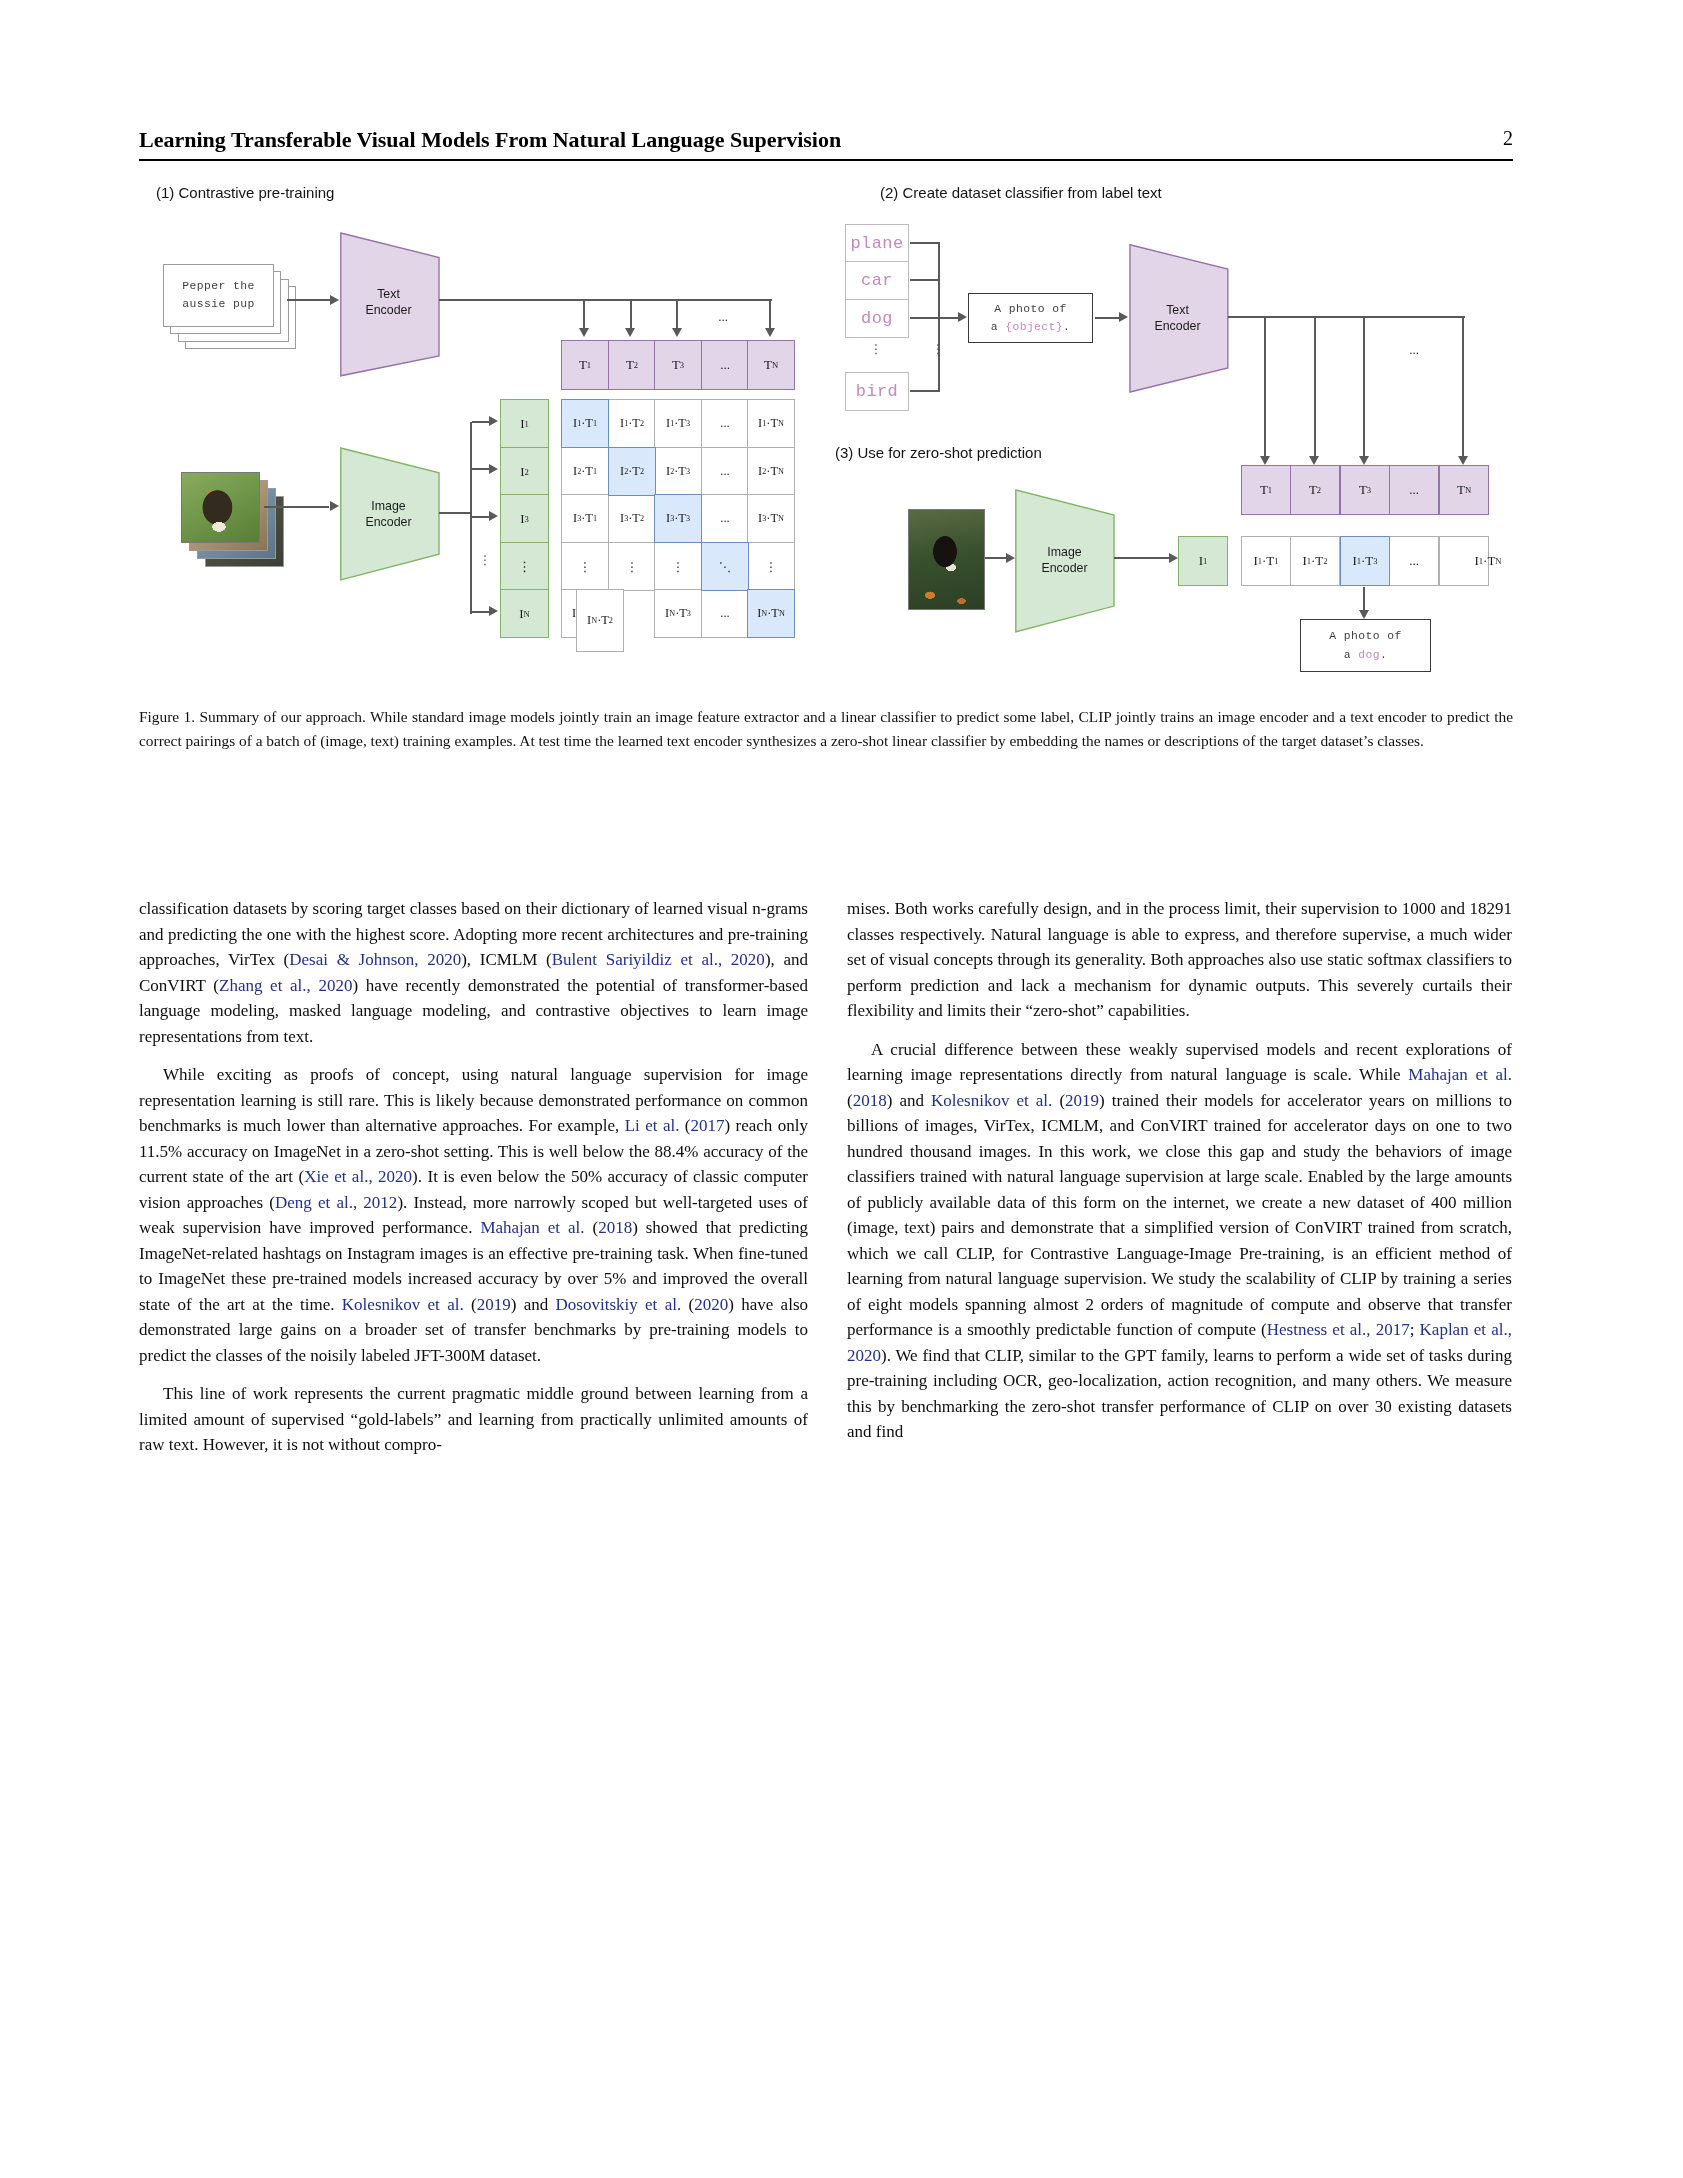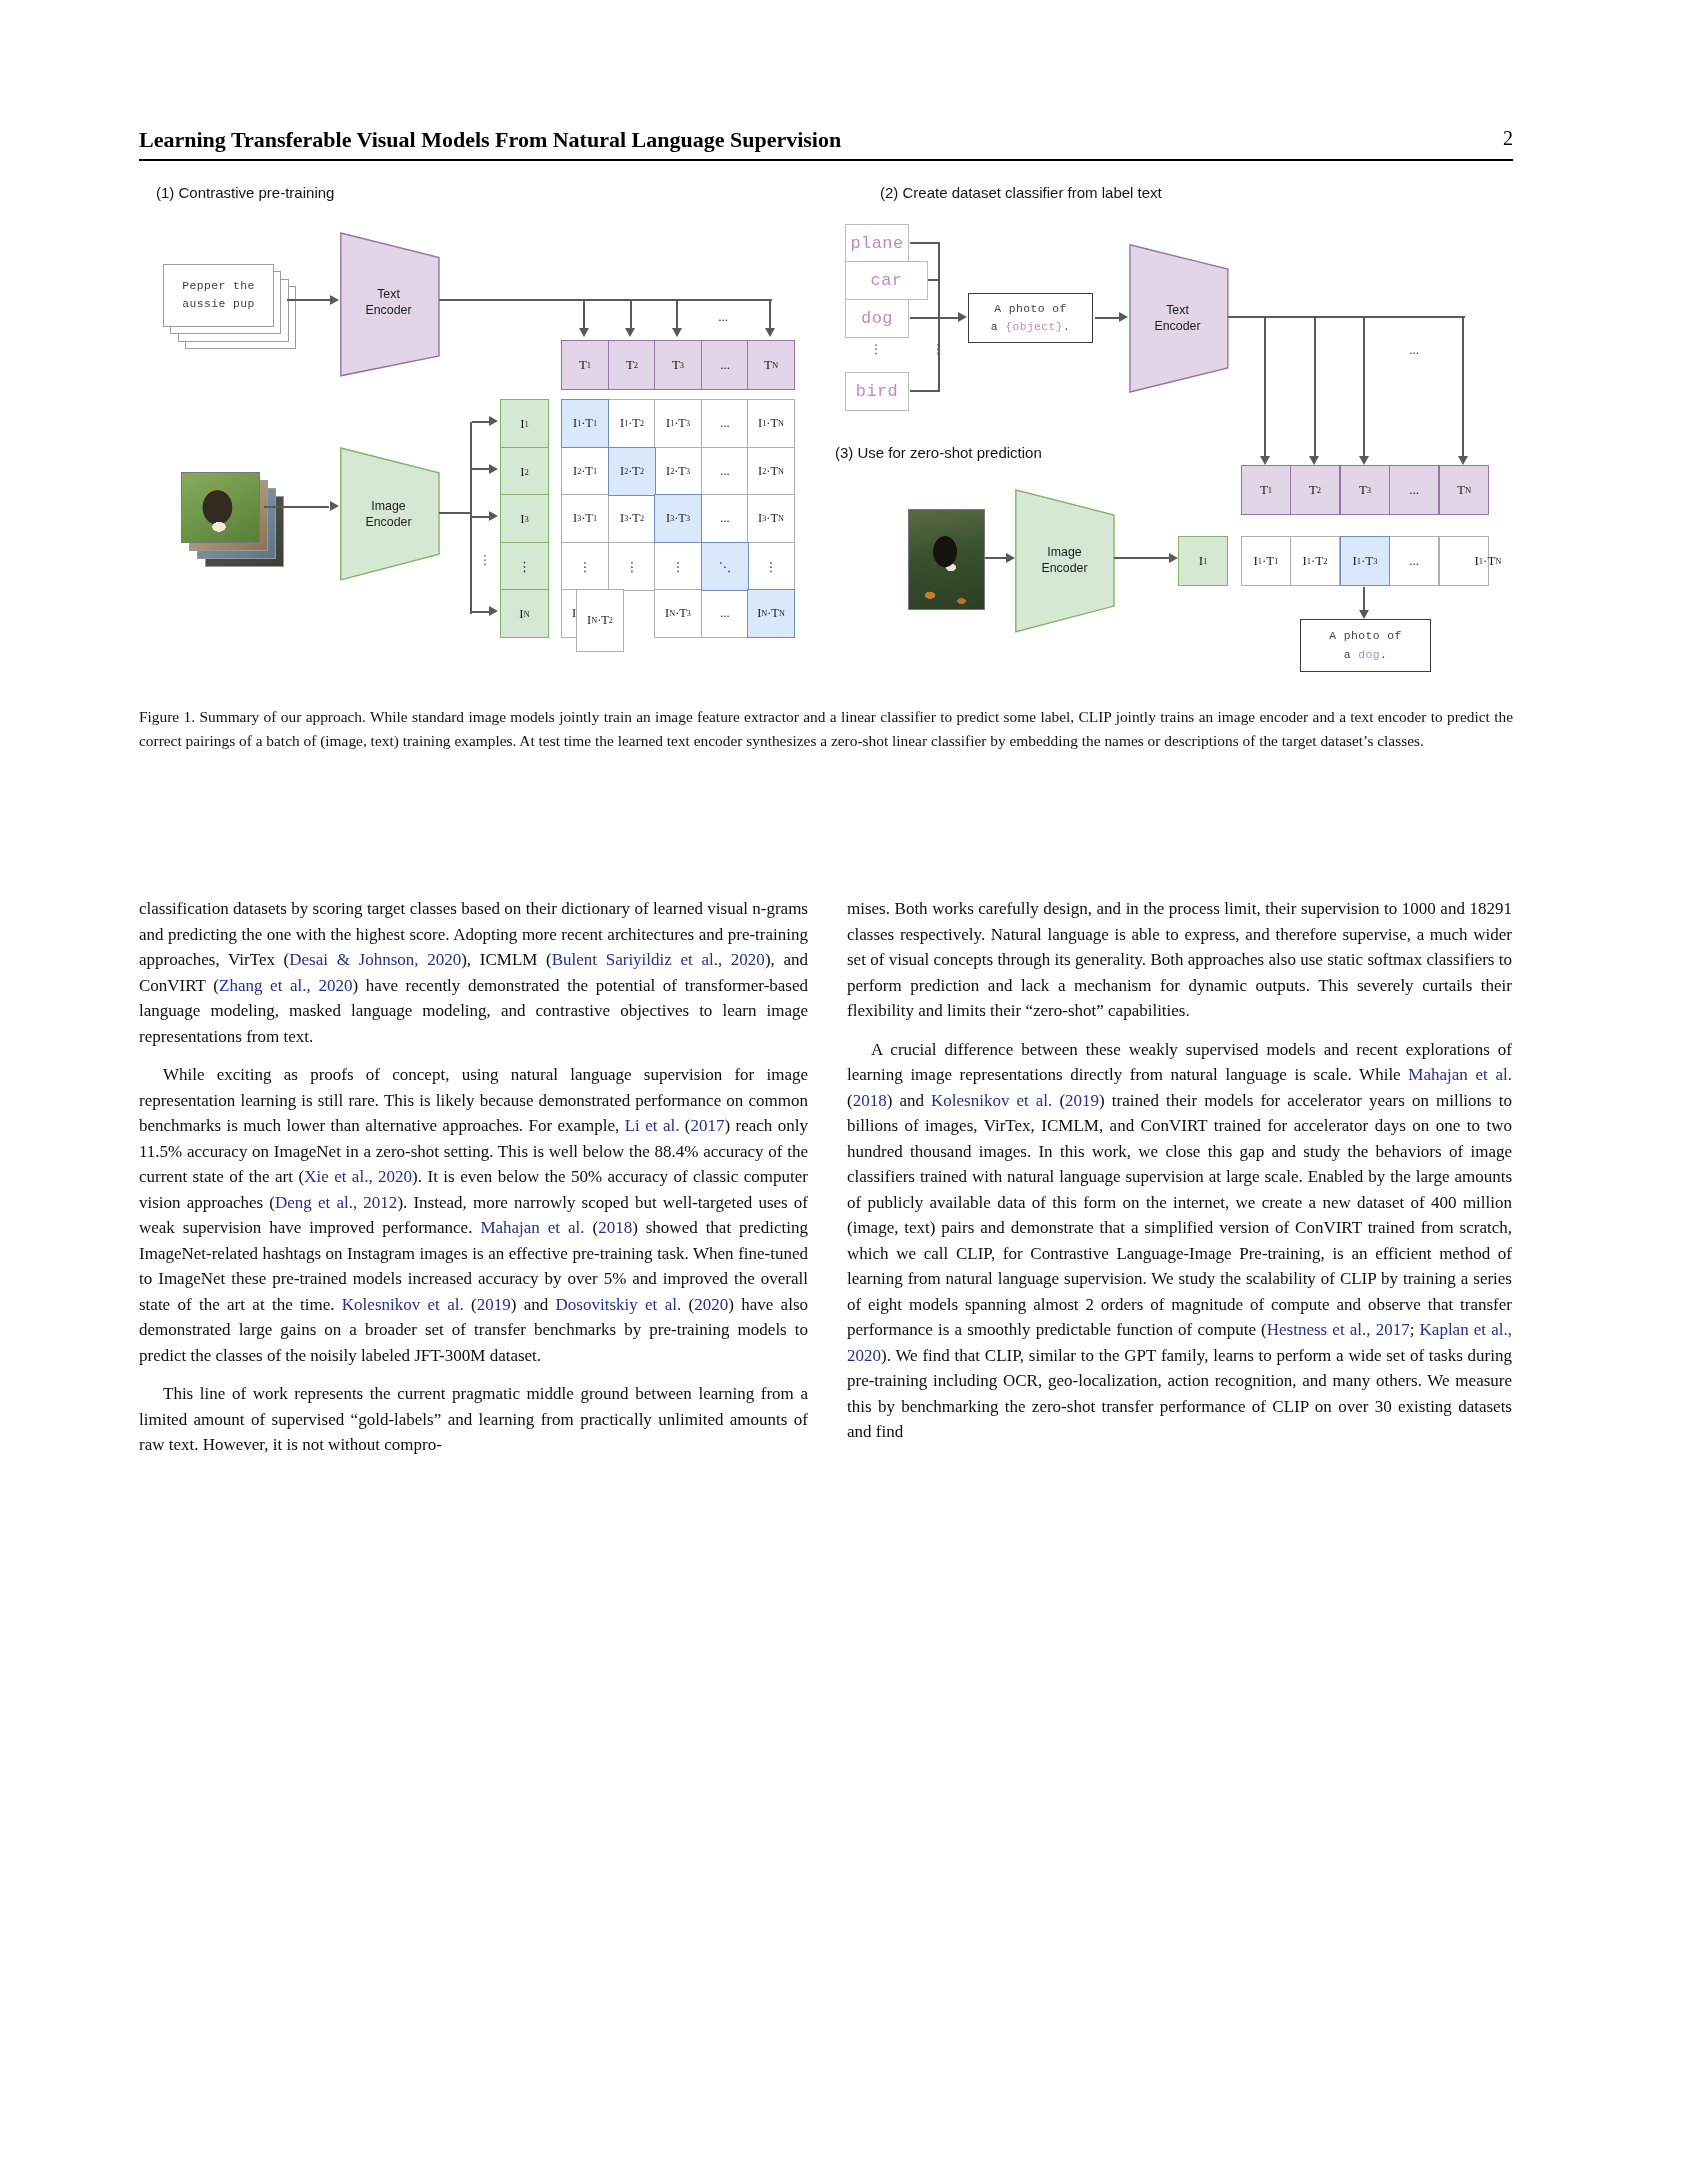--- a/index.html
+++ b/index.html
@@ -213,21 +213,21 @@
       <div class="cellbase matrix-cell" style="left: 608px; top: 542px; width: 48px; height: 49px;">⋮</div>
       <div class="cellbase matrix-cell" style="left: 654px; top: 542px; width: 48px; height: 49px;">⋮</div>
       <div class="cellbase matrix-cell hl" style="left: 701px; top: 542px; width: 48px; height: 49px;">⋱</div>
       <div class="cellbase matrix-cell" style="left: 747px; top: 542px; width: 48px; height: 49px;">⋮</div>
       <div class="cellbase matrix-cell" style="left: 561px; top: 589px; width: 48px; height: 49px;">I<sub>N</sub>·T<sub>1</sub></div>
       <div class="cellbase matrix-cell" style="left: 576px; top: 589px; width: 48px; height: 63px;">I<sub>N</sub>·T<sub>2</sub></div>
       <div class="cellbase matrix-cell" style="left: 654px; top: 589px; width: 48px; height: 49px;">I<sub>N</sub>·T<sub>3</sub></div>
       <div class="cellbase matrix-cell" style="left: 701px; top: 589px; width: 48px; height: 49px;">...</div>
       <div class="cellbase matrix-cell hl" style="left: 747px; top: 589px; width: 48px; height: 49px;">I<sub>N</sub>·T<sub>N</sub></div>
       <div class="classbox" style="left: 845px; top: 224px; width: 64px; height: 39px;">plane</div>
-      <div class="classbox" style="left: 845px; top: 261px; width: 83px; height: 39px;">car</div>
+      <div class="classbox" style="left: 845px; top: 261px; width: 64px; height: 39px;">car</div>
       <div class="classbox" style="left: 845px; top: 299px; width: 64px; height: 39px;">dog</div>
       <div class="classbox" style="left: 845px; top: 372px; width: 64px; height: 39px;">bird</div>
       <div class="cellbase t-cell" style="left: 1241px; top: 465px; width: 50px; height: 50px;">T<sub>1</sub></div>
       <div class="cellbase t-cell" style="left: 1290px; top: 465px; width: 50px; height: 50px;">T<sub>2</sub></div>
       <div class="cellbase t-cell" style="left: 1340px; top: 465px; width: 50px; height: 50px;">T<sub>3</sub></div>
       <div class="cellbase t-cell" style="left: 1389px; top: 465px; width: 50px; height: 50px;">...</div>
       <div class="cellbase t-cell" style="left: 1439px; top: 465px; width: 50px; height: 50px;">T<sub>N</sub></div>
       <div class="cellbase i-cell" style="left: 1178px; top: 536px; width: 50px; height: 50px;">I<sub>1</sub></div>
       <div class="cellbase " style="left: 1241px; top: 536px; width: 50px; height: 50px;">I<sub>1</sub>·T<sub>1</sub></div>
       <div class="cellbase " style="left: 1290px; top: 536px; width: 50px; height: 50px;">I<sub>1</sub>·T<sub>2</sub></div>

